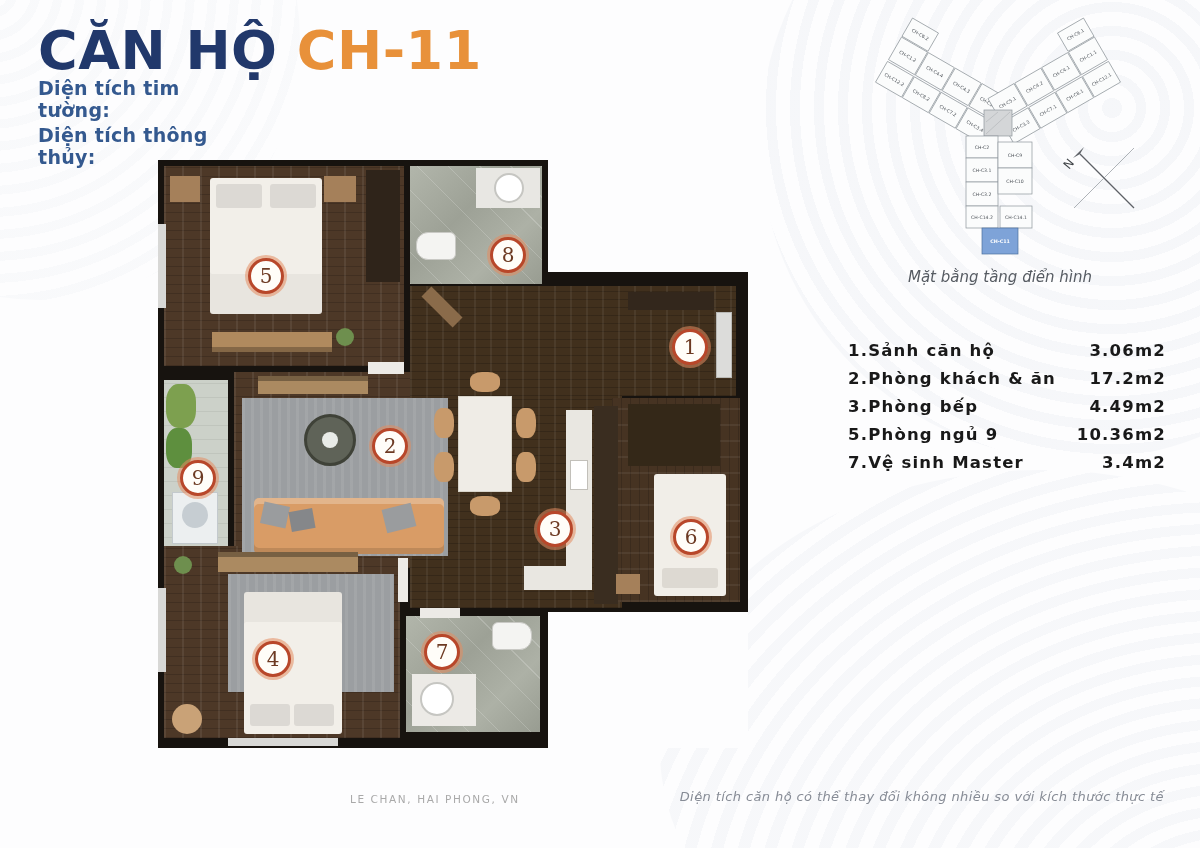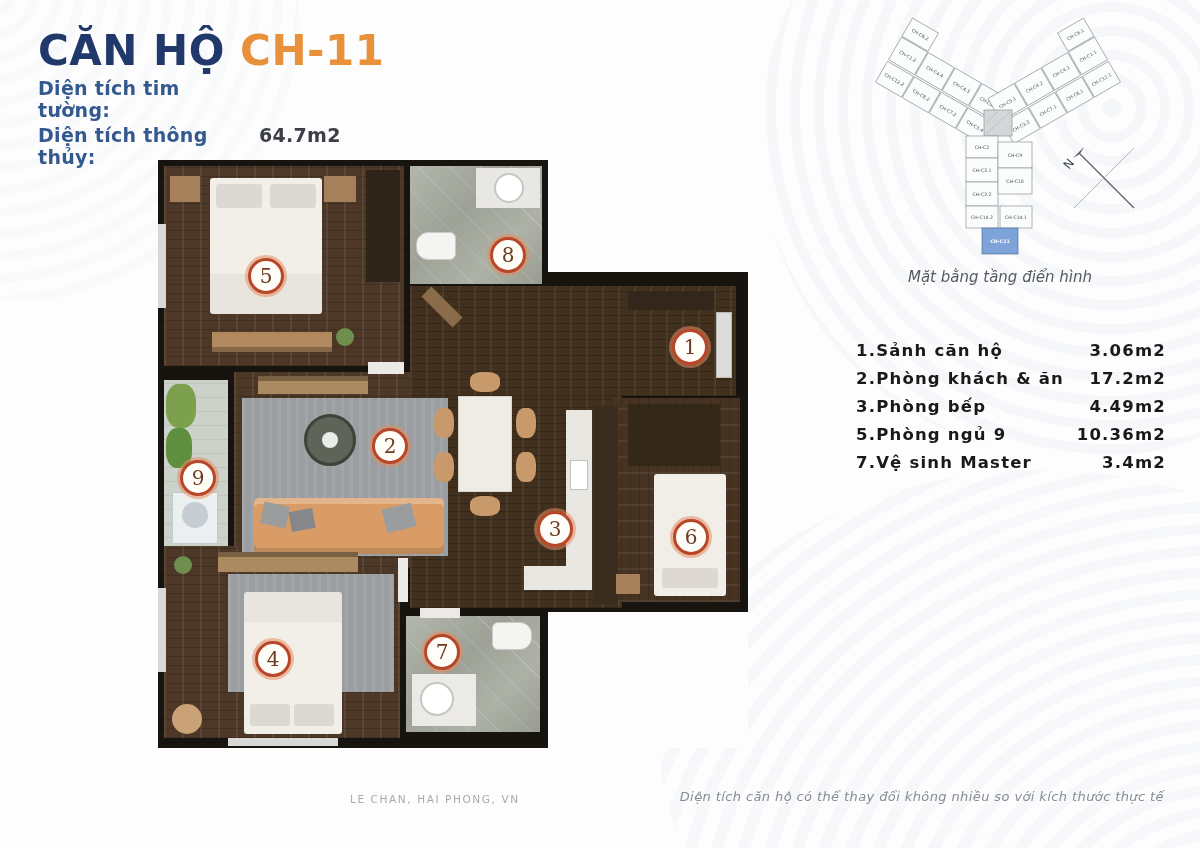--- a/index.html
+++ b/index.html
@@ -8,39 +8,39 @@
   .swirl{position:absolute;border-radius:50%;z-index:0;pointer-events:none;}
   .swirl1{left:760px;top:-180px;width:640px;height:640px;opacity:.55;
           background:repeating-radial-gradient(circle at 55% 45%, #f0f2f6 0 10px, #fdfdfe 10px 24px);}
   .swirl2{left:660px;top:470px;width:760px;height:560px;opacity:.5;
           background:repeating-radial-gradient(ellipse at 75% 85%, #f0f2f6 0 12px, #fdfdfe 12px 26px);}
   .swirl3{left:-220px;top:-220px;width:520px;height:520px;opacity:.4;
           background:repeating-radial-gradient(circle at 40% 40%, #f2f4f7 0 9px, #fdfdfe 9px 22px);}
 
   
   .hdr{position:absolute;left:38px;top:28px;z-index:3;}
-  .hdr h1{margin:0;font-size:42px;line-height:46px;font-weight:bold;letter-spacing:.5px;}
+  .hdr h1{margin:0;font-size:54px;line-height:46px;font-weight:bold;letter-spacing:.5px;}
   .hdr .t-navy{color:#21386b;}
   .hdr .t-orange{color:#e8913a;}
   .area-line{display:grid;grid-template-columns:212px auto;font-size:19px;font-weight:600;
              color:#34598f;margin-top:3px;letter-spacing:.3px;gap:9px;}
   .area-line .val{color:#3c3f45;font-weight:bold;}
 
   
   .keyplan{position:absolute;left:848px;top:12px;width:304px;z-index:3;}
   .keyplan svg{display:block;}
   .kp-caption{margin-top:4px;text-align:center;font-style:italic;font-size:15px;color:#565b62;}
   .kp-unit{font-size:4.6px;fill:#4d5359;}
   .kp-unit-hl{font-size:4.8px;fill:#ffffff;font-weight:bold;}
 
   
   .legend{position:absolute;left:848px;top:336px;width:318px;z-index:3;}
   .legend h2{margin:0 0 20px 0;text-align:center;font-size:26px;color:#cc5f30;letter-spacing:.2px;}
   .lg-row{display:flex;justify-content:space-between;align-items:center;height:28.2px;
-          font-size:16.5px;font-weight:bold;color:#191919;letter-spacing:1.2px;margin-left:8px;}
+          font-size:16.5px;font-weight:bold;color:#191919;letter-spacing:1.2px;}
 
   
   .ft-brand{position:absolute;left:40px;top:785px;font-size:19px;font-weight:bold;
             color:#bf8045;letter-spacing:.6px;z-index:3;}
   .ft-loc{position:absolute;left:350px;top:793px;font-size:10.5px;color:#a9a9a9;
           letter-spacing:1.6px;z-index:3;}
   .ft-disc{position:absolute;right:36px;top:789px;font-size:13px;font-style:italic;
            color:#878c96;letter-spacing:.4px;z-index:3;}
 
   
@@ -78,21 +78,20 @@
   <div class="swirl swirl2"></div>
   <div class="swirl swirl3"></div>
 
   <div class="hdr">
     <h1><span class="t-navy">CĂN HỘ</span><span class="t-navy">&nbsp;</span><span class="t-orange">CH-11</span></h1>
     <div class="area-line">
       <span>Diện tích tim tường:</span>
     </div>
     <div class="area-line">
       <span>Diện tích thông thủy:</span>
-      <span class="val">64.7m2</span>
     </div>
   </div>
 
   <div class="keyplan">
     <svg width="304" height="252" viewBox="0 0 304 252">
       <g stroke="#8e959b" stroke-width="0.7" fill="#fbfcfc">
 
         <g transform="translate(150,112) rotate(30)">
           <g>
               <rect x="-127" y="-49" width="30" height="21"></rect>

